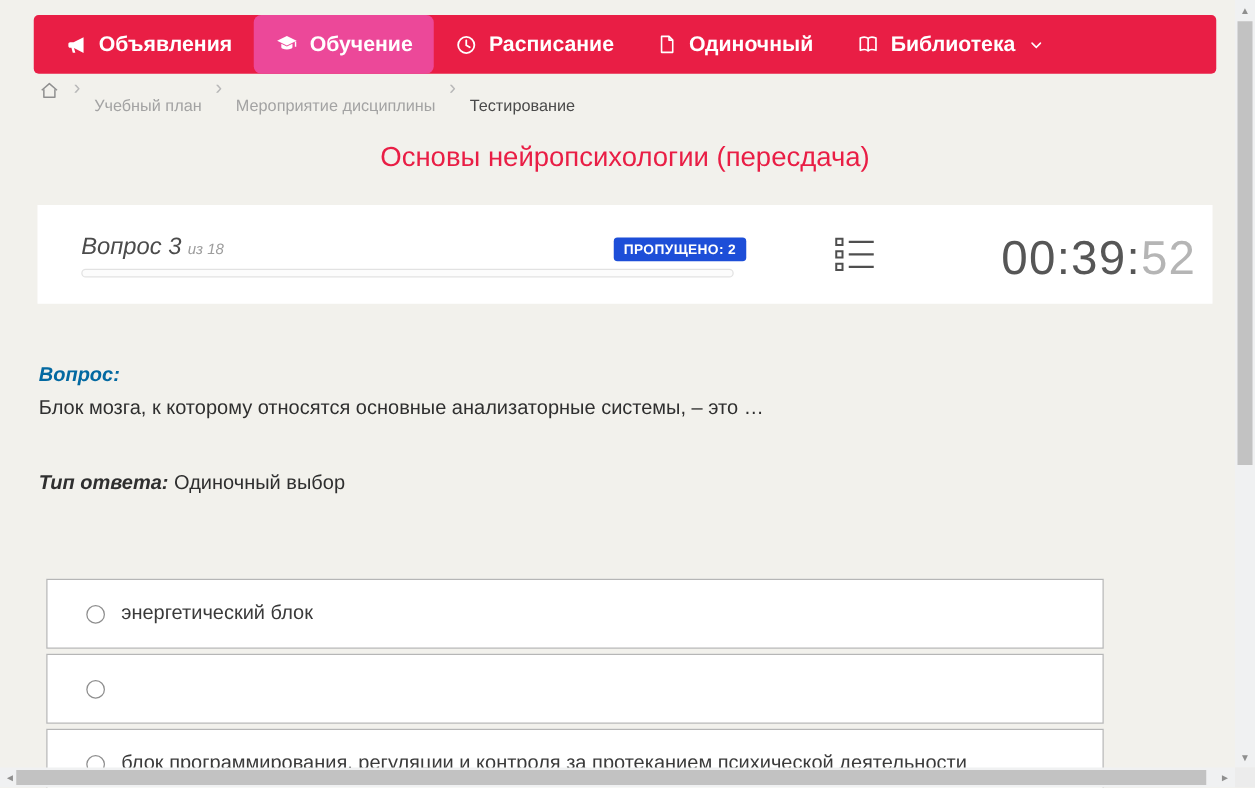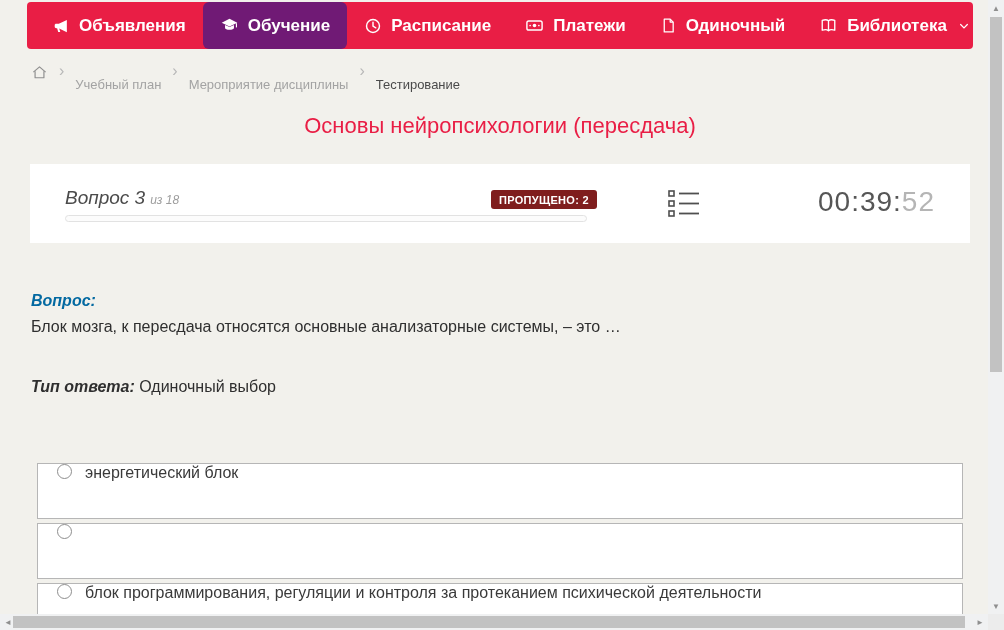--- a/index.html
+++ b/index.html
@@ -4,30 +4,30 @@
 <style>
   html,body{margin:0;padding:0;}
   body{
     width:1004px;height:630px;position:relative;overflow:hidden;
     background:#f2f1ec;
     font-family:"Liberation Sans", sans-serif;
     -webkit-font-smoothing:antialiased;
   }
   
   .navbar{
-    position:absolute;left:27px;top:2px;width:946px;height:47px;
+    position:absolute;left:27px;top:12px;width:946px;height:47px;
     background:#e91e45;border-radius:4px;
     display:flex;align-items:center;padding-left:8px;box-sizing:border-box;
   }
   .nav-item{
     height:47px;display:flex;align-items:center;gap:9px;
     padding:0 17px;color:#ffffff;font-size:17px;font-weight:bold;
     cursor:pointer;white-space:nowrap;border-radius:6px;
   }
-  .nav-item.active{background:#701a75;}
+  .nav-item.active{background:#ec4899;}
   .nav-item svg{display:block;}
   .chevron{margin-left:2px;display:flex;align-items:center;}
   
   .breadcrumb{
     position:absolute;left:31px;top:62px;height:20px;
     display:flex;align-items:center;gap:11px;
     font-size:13px;color:#a3a3a3;
   }
   .crumb{cursor:pointer;margin-top:24px;}
   .crumb.current{color:#4a4a4a;text-align:center;}
@@ -43,55 +43,55 @@
     position:absolute;left:30px;top:164px;width:940px;height:79px;
     background:#ffffff;
   }
   .q-num{
     position:absolute;left:35px;top:23px;
     font-size:19px;color:#4b4b4b;white-space:nowrap;font-style:italic;
   }
   .q-of{font-size:12px;color:#9d9d9d;margin-left:5px;}
   .skip-badge{
     position:absolute;left:461px;top:26px;
-    background:#7f1d1d;color:#ffffff;font-size:11px;font-weight:bold;
+    background:#1d4ed8;color:#ffffff;font-size:11px;font-weight:bold;
     padding:4px 8px 3px 8px;border-radius:3px;letter-spacing:.3px;white-space:nowrap;
   }
   .progress{
     position:absolute;left:35px;top:51px;width:522px;height:7px;
     background:#fcfcfc;border:1px solid #e2e2e2;border-radius:5px;
     overflow:hidden;box-sizing:border-box;
   }
   .progress-fill{height:100%;background:#e91e45;width:0;}
   .qlist-btn{position:absolute;left:638px;top:25px;cursor:pointer;}
   .timer{
-    position:absolute;right:35px;top:22px;
-    font-size:28px;color:#565656;letter-spacing:1px;white-space:nowrap;
+    position:absolute;right:13px;top:22px;
+    font-size:38px;color:#565656;letter-spacing:1px;white-space:nowrap;
   }
   .timer .sec{color:#b5b5b5;}
   
   .q-label{
     position:absolute;left:31px;top:292px;
     font-size:16px;font-weight:bold;font-style:italic;color:#0369a1;
   }
   .q-text{
     position:absolute;left:31px;top:318px;width:920px;
     font-size:16px;color:#2f2f2f;
   }
   .q-type{
     position:absolute;left:31px;top:378px;width:920px;
     font-size:16px;color:#2f2f2f;
   }
   .q-type .t-label{font-weight:bold;font-style:italic;}
   
   .options{position:absolute;left:37px;top:463px;width:926px;}
   .option{
-    box-sizing:border-box;width:926px;height:56px;margin-bottom:4px;
+    box-sizing:border-box;width:846px;height:56px;margin-bottom:4px;
     background:#ffffff;border:1px solid #b6b6b6;
-    display:flex;align-items:flex-start;padding-left:19px;cursor:pointer;
+    display:flex;align-items:center;padding-left:31px;cursor:pointer;
   }
   .radio{
     width:15px;height:15px;border-radius:50%;
     border:1.5px solid #8e8e8e;background:#fff;flex:0 0 auto;
     margin-right:13px;box-sizing:border-box;
   }
   .opt-label{font-size:16px;color:#3a3a3a;}
   
   .vscroll{
     position:absolute;right:0;top:0;width:16px;height:614px;
@@ -144,31 +144,20 @@
   <div class="nav-item">
     <span>
       <svg width="18" height="18" viewBox="0 0 20 20">
         <circle cx="10" cy="10" r="7.2" stroke="#ffffff" stroke-width="1.6" fill="none"></circle>
         <path d="M10 5.8 v4.4 l3.1 1.8" stroke="#ffffff" stroke-width="1.6" fill="none" stroke-linecap="round"></path>
       </svg>
     </span>
     <span>Расписание</span>
   </div>
 
-  <div class="nav-item">
-    <span>
-      <svg width="19" height="19" viewBox="0 0 20 20">
-        <rect x="2" y="5.2" width="16" height="9.6" rx="2" stroke="#ffffff" stroke-width="1.5" fill="none"></rect>
-        <circle cx="10" cy="10" r="1.9" fill="#ffffff"></circle>
-        <circle cx="5.4" cy="10" r="0.9" fill="#ffffff"></circle>
-        <circle cx="14.6" cy="10" r="0.9" fill="#ffffff"></circle>
-      </svg>
-    </span>
-    <span>Платежи</span>
-  </div>
 
   <div class="nav-item">
     <span>
       <svg width="17" height="17" viewBox="0 0 20 20">
         <path d="M5 2.5 h7 l3.5 3.5 v11.5 h-10.5 z" stroke="#ffffff" stroke-width="1.5" fill="none" stroke-linejoin="round"></path>
         <path d="M12 2.5 v3.5 h3.5" stroke="#ffffff" stroke-width="1.5" fill="none" stroke-linejoin="round"></path>
       </svg>
     </span>
     <span>Одиночный</span>
   </div>
@@ -225,21 +214,21 @@
         <line x1="11" y1="24.5" x2="31" y2="24.5" stroke="#4f4f4f" stroke-width="1.8"></line>
       </svg>
     </span>
   </div>
   <div class="timer">
     <span>00:39:</span><span class="sec">52</span>
   </div>
 </div>
 
 <div class="q-label">Вопрос:</div>
-<div class="q-text">Блок мозга, к пересдача относятся основные анализаторные системы, – это …</div>
+<div class="q-text">Блок мозга, к которому относятся основные анализаторные системы, – это …</div>
 <div class="q-type">
   <span class="t-label">Тип ответа:</span>
   <span>Одиночный выбор</span>
 </div>
 
 <div class="options">
   <div class="option">
     <span class="radio"></span>
     <span class="opt-label">энергетический блок</span>
   </div>

